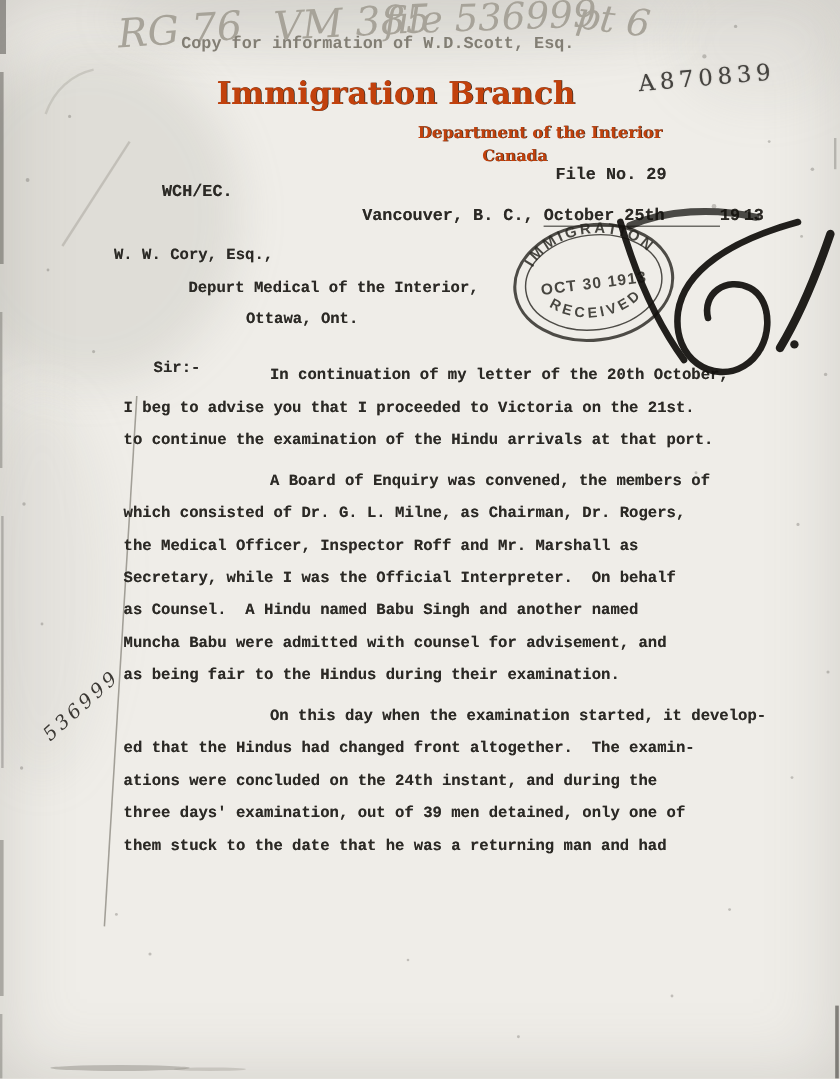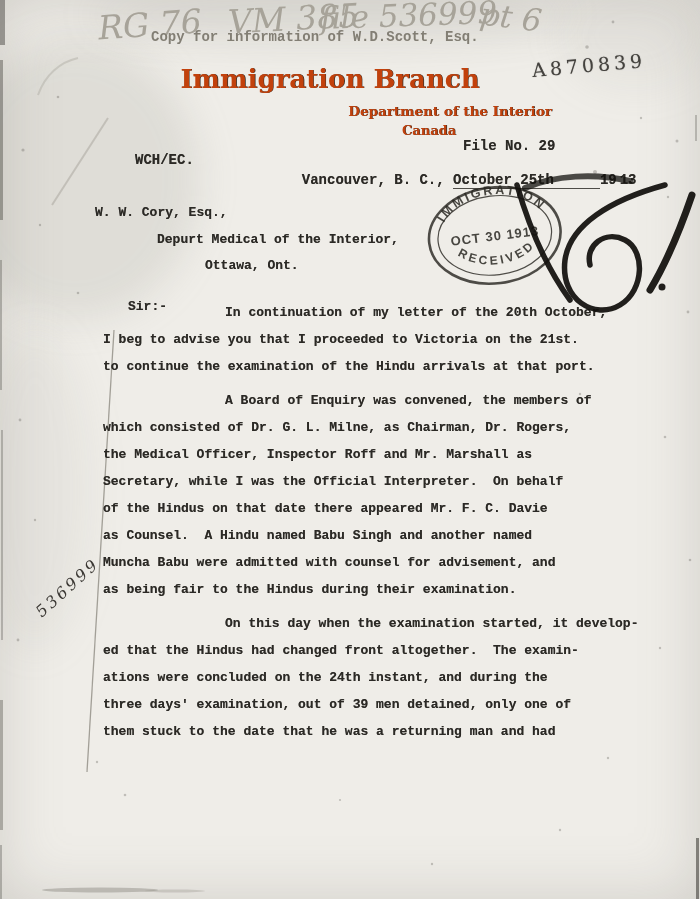--- a/index.html
+++ b/index.html
@@ -154,21 +154,20 @@
   <div class="para">
     <div class="tw tline ind">In continuation of my letter of the 20th October,</div>
     <div class="tw tline">I beg to advise you that I proceeded to Victoria on the 21st.</div>
     <div class="tw tline">to continue the examination of the Hindu arrivals at that port.</div>
   </div>
   <div class="para">
     <div class="tw tline ind">A Board of Enquiry was convened, the members of</div>
     <div class="tw tline">which consisted of Dr. G. L. Milne, as Chairman, Dr. Rogers,</div>
     <div class="tw tline">the Medical Officer, Inspector Roff and Mr. Marshall as</div>
     <div class="tw tline">Secretary, while I was the Official Interpreter.  On behalf</div>
-    <div class="tw tline">of the Hindus on that date there appeared Mr. F. C. Davie</div>
     <div class="tw tline">as Counsel.  A Hindu named Babu Singh and another named</div>
     <div class="tw tline">Muncha Babu were admitted with counsel for advisement, and</div>
     <div class="tw tline">as being fair to the Hindus during their examination.</div>
   </div>
   <div class="para">
     <div class="tw tline ind">On this day when the examination started, it develop-</div>
     <div class="tw tline">ed that the Hindus had changed front altogether.  The examin-</div>
     <div class="tw tline">ations were concluded on the 24th instant, and during the</div>
     <div class="tw tline">three days' examination, out of 39 men detained, only one of</div>
     <div class="tw tline">them stuck to the date that he was a returning man and had</div>

